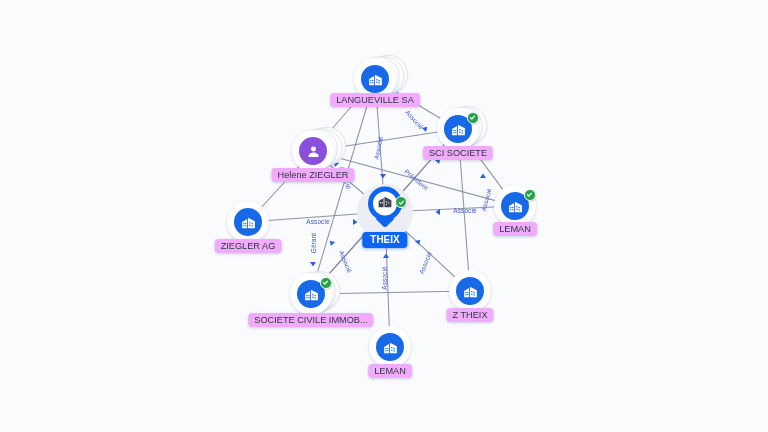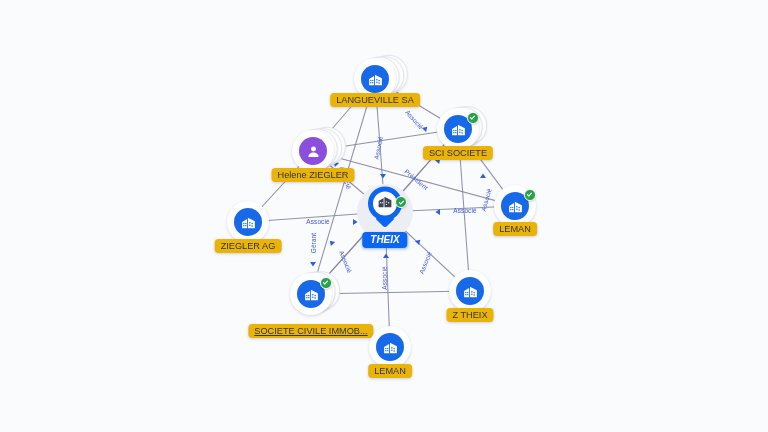--- a/index.html
+++ b/index.html
@@ -66,21 +66,21 @@
     display:flex; align-items:center; justify-content:center;
     box-shadow:0 1px 2px rgba(0,0,0,.18);
   }
   .badge svg { display:block; }
 
   .node-label {
     position:absolute;
     left:0;
     transform:translateX(-50%);
     white-space:nowrap;
-    background:#eab308;
+    background:#f0abfc;
     color:#31353f;
     border-radius:4px;
     padding:2.5px 6px;
     font-size:9.2px;
     line-height:1;
     box-shadow:0 1px 3px rgba(40,50,90,.22);
   }
 
   
   .pin-halo {
@@ -191,21 +191,21 @@
               <rect x="13.2" y="11.8" width="1.6" height="1.6" fill="#ffffff"></rect>
               <rect x="16.4" y="13" width="1.6" height="1.6" fill="#ffffff"></rect>
               <rect x="13.2" y="15.4" width="1.6" height="1.6" fill="#ffffff"></rect>
             </svg></div>
         </div>
         <div class="badge" style="width: 12px; height: 12px; left: 10px; top: -16px;">
           <svg width="7" height="7" viewBox="0 0 12 12" fill="none">
             <path d="M2.4 6.3 L4.8 8.6 L9.4 3.6" stroke="#ffffff" stroke-width="2" stroke-linecap="round" stroke-linejoin="round"></path>
           </svg>
         </div>
-        <div class="label-primary" style="top: 20px; font-style: italic;">THEIX</div>
+        <div class="label-primary" style="top: 20px;">THEIX</div>
       </div>
       <div class="node" style="left: 375px; top: 79px;">
         <div class="stack" style="width: 38.4px; height: 38.4px; left: 13.5px; top: -4.8px;"></div>
         <div class="stack" style="width: 39.6px; height: 39.6px; left: 9px; top: -3.2px;"></div>
         <div class="stack" style="width: 40.8px; height: 40.8px; left: 4.5px; top: -1.6px;"></div>
         <div class="disc" style="width: 42px; height: 42px;">
           <div class="icon-circle company" style="width: 28px; height: 28px;">
             <svg width="17" height="17" viewBox="0 0 24 24" fill="none">
               <path d="M3 20V11.2L10 7.2V20H3Z" fill="#ffffff"></path>
               <path d="M11.2 20V5.4L21 10.4V20H11.2Z" fill="#ffffff"></path>
@@ -322,21 +322,21 @@
               <rect x="13" y="15" width="1.8" height="1.8" fill="#1769e8"></rect>
               <rect x="16.2" y="16" width="1.8" height="1.8" fill="#1769e8"></rect>
             </svg>
           </div>
         </div>
         <div class="badge" style="width: 11.5px; height: 11.5px; left: 9px; top: -17px;">
           <svg width="7" height="7" viewBox="0 0 12 12" fill="none">
             <path d="M2.4 6.3 L4.8 8.6 L9.4 3.6" stroke="#ffffff" stroke-width="2" stroke-linecap="round" stroke-linejoin="round"></path>
           </svg>
         </div>
-        <div class="node-label" style="top: 30px; text-decoration: underline;">SOCIETE CIVILE IMMOB...</div>
+        <div class="node-label" style="top: 19px;">SOCIETE CIVILE IMMOB...</div>
       </div>
       <div class="node" style="left: 470px; top: 291px;">
         <div class="disc" style="width: 42px; height: 42px;">
           <div class="icon-circle company" style="width: 28px; height: 28px;">
             <svg width="17" height="17" viewBox="0 0 24 24" fill="none">
               <path d="M3 20V11.2L10 7.2V20H3Z" fill="#ffffff"></path>
               <path d="M11.2 20V5.4L21 10.4V20H11.2Z" fill="#ffffff"></path>
               <rect x="4.6" y="12.6" width="1.7" height="1.7" fill="#1769e8"></rect>
               <rect x="7.3" y="12.6" width="1.7" height="1.7" fill="#1769e8"></rect>
               <rect x="4.6" y="15.6" width="1.7" height="1.7" fill="#1769e8"></rect>

